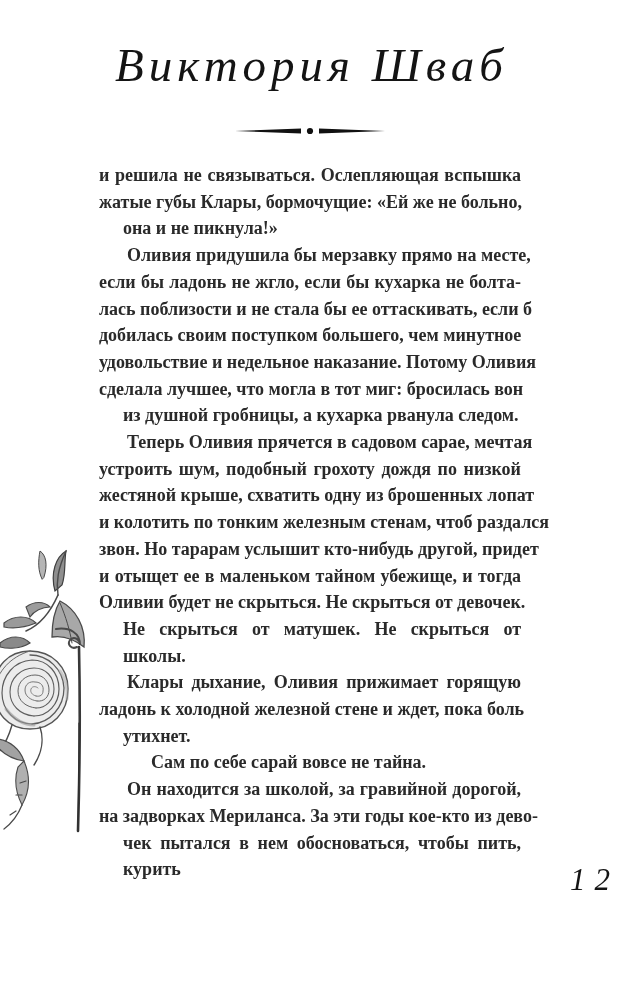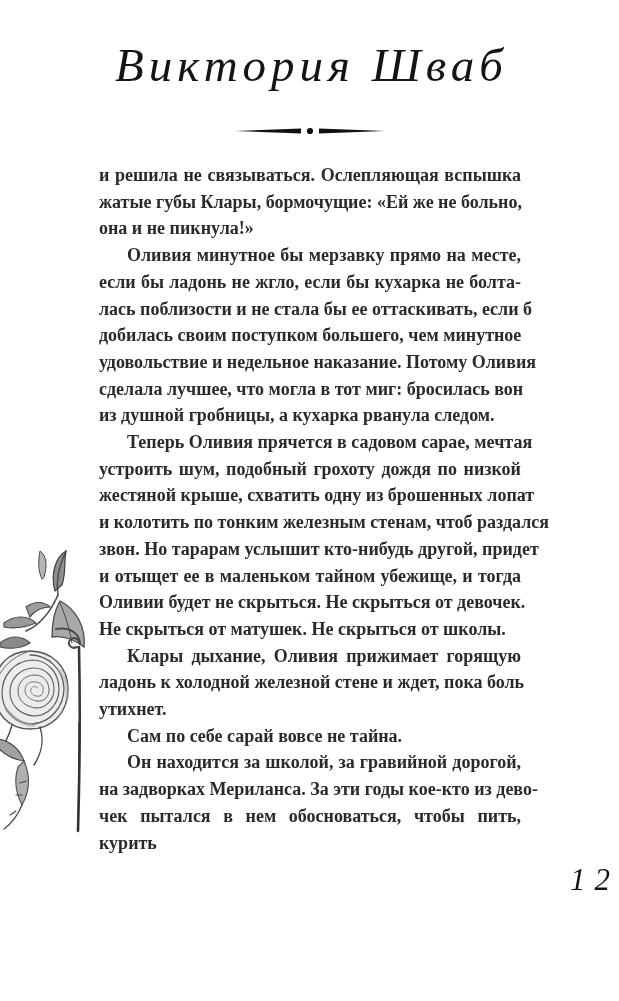--- a/index.html
+++ b/index.html
@@ -43,20 +43,21 @@
   }
   .line{
     text-align:justify;
     text-align-last:justify;
     white-space:nowrap;
     font-weight:bold;
   }
   .line.last{
     text-align-last:left;
     white-space:normal;
+    margin-left:24px;
   }
   .line.indent{ text-indent:28px; }
   .rose{
     position:absolute;
     left:0;top:543px;
     width:102px;height:302px;
   }
   .page-number{
     position:absolute;
     left:0;right:0;top:862px;
@@ -78,21 +79,21 @@
   <svg class="divider" viewBox="0 0 152 14" xmlns="http://www.w3.org/2000/svg" aria-hidden="true">
     <polygon points="1,7 67,4.4 67,9.6" fill="#111"></polygon>
     <polygon points="151,7 85,4.4 85,9.6" fill="#111"></polygon>
     <circle cx="76" cy="7" r="3.1" fill="#111"></circle>
   </svg>
 
   <div class="text-block">
       <div class="line">и решила не связываться. Ослепляющая вспышка</div>
       <div class="line">жатые губы Клары, бормочущие: «Ей же не больно,</div>
       <div class="line last">она и не пикнула!»</div>
-      <div class="line indent">Оливия минутное бы мерзавку прямо на месте,</div>
+      <div class="line indent">Оливия придушила бы мерзавку прямо на месте,</div>
       <div class="line">если бы ладонь не жгло, если бы кухарка не болта-</div>
       <div class="line">лась поблизости и не стала бы ее оттаскивать, если б</div>
       <div class="line">добилась своим поступком большего, чем минутное</div>
       <div class="line">удовольствие и недельное наказание. Потому Оливия</div>
       <div class="line">сделала лучшее, что могла в тот миг: бросилась вон</div>
       <div class="line last">из душной гробницы, а кухарка рванула следом.</div>
       <div class="line indent">Теперь Оливия прячется в садовом сарае, мечтая</div>
       <div class="line">устроить шум, подобный грохоту дождя по низкой</div>
       <div class="line">жестяной крыше, схватить одну из брошенных лопат</div>
       <div class="line">и колотить по тонким железным стенам, чтоб раздался</div>

